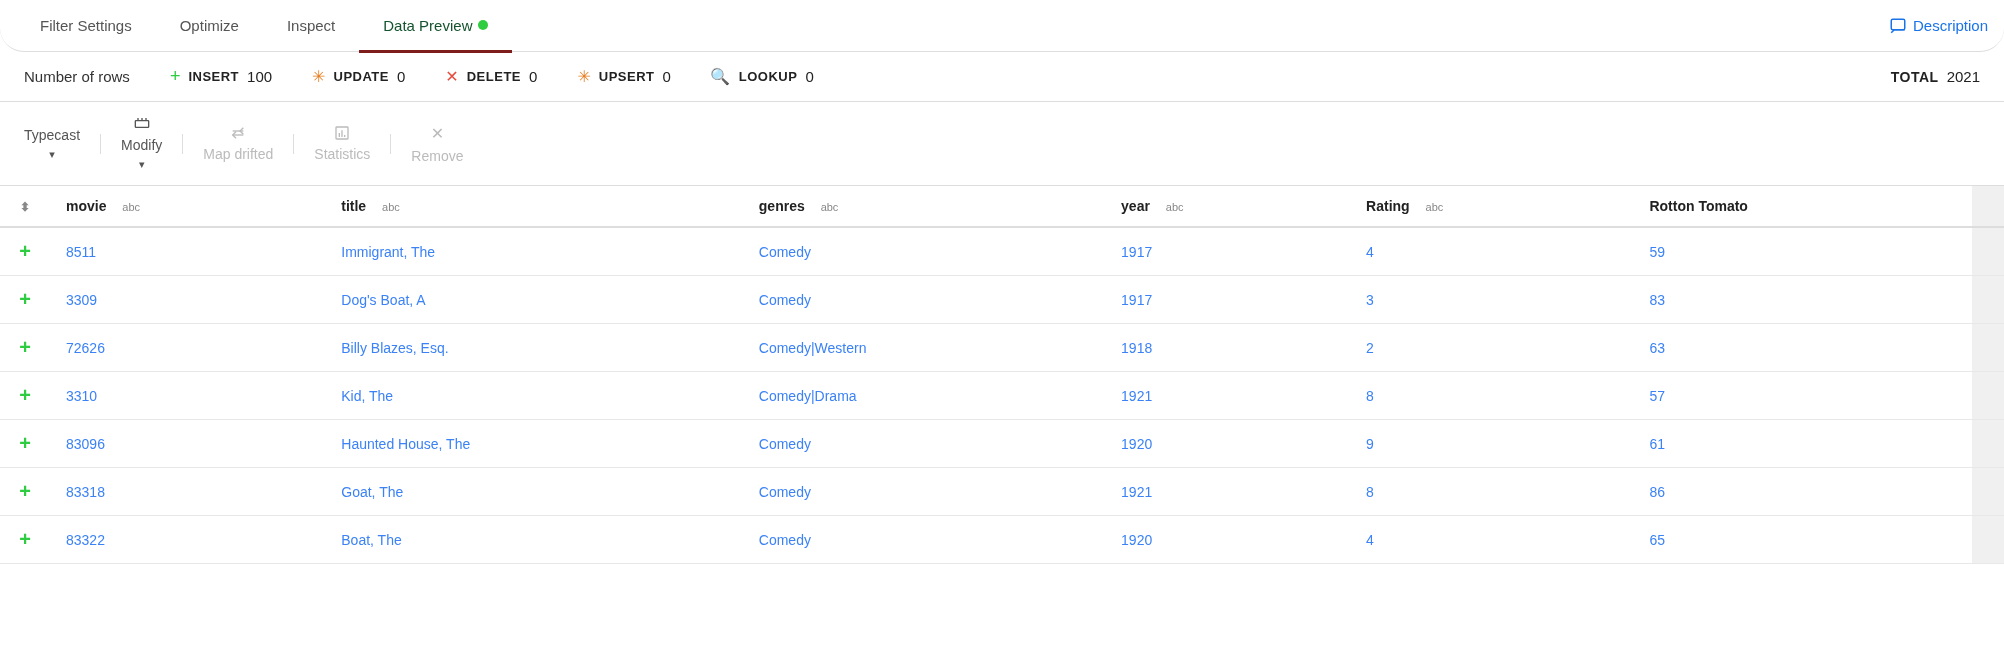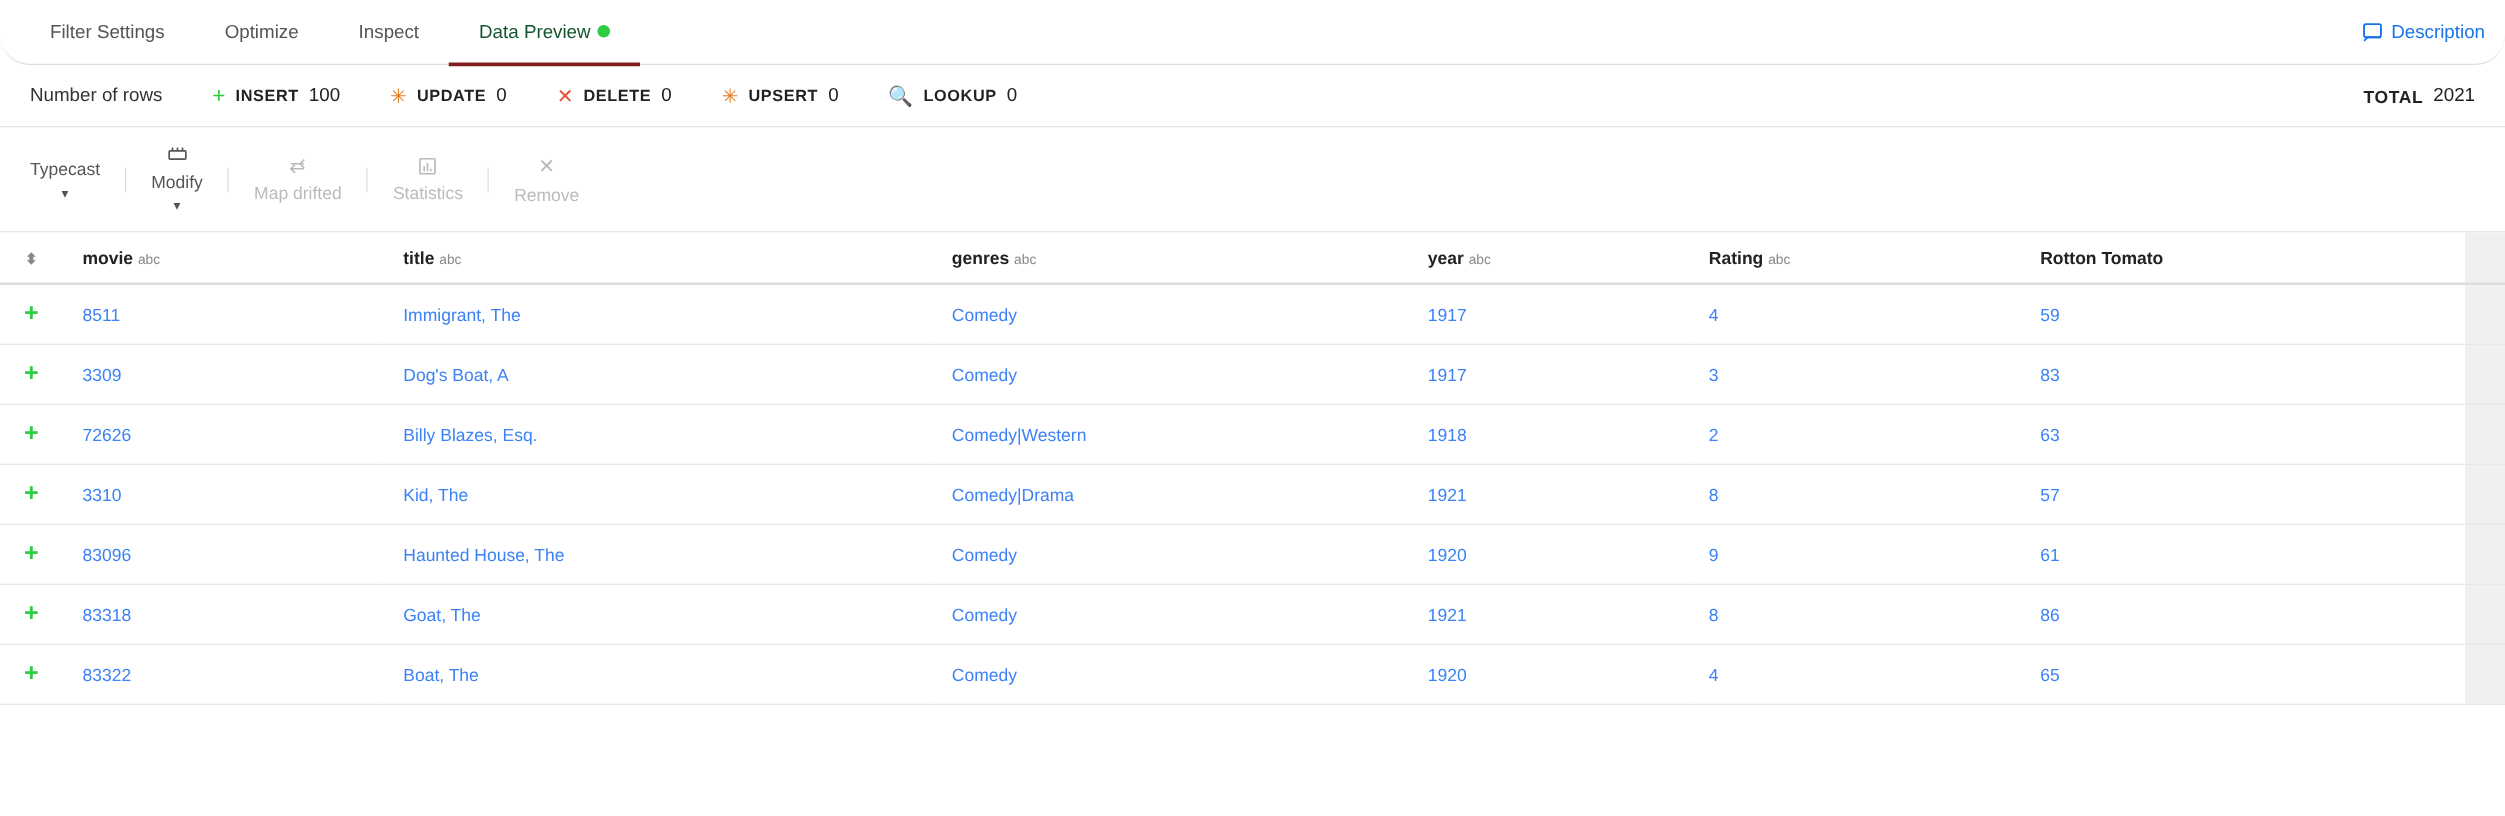--- a/index.html
+++ b/index.html
@@ -54,21 +54,21 @@
 
     
     .table-wrap { overflow-x: auto; background: #fff; }
     table { width: 100%; border-collapse: collapse; min-width: 1800px; }
     thead tr { border-bottom: 2px solid #ddd; }
     thead th {
       text-align: left; padding: 12px 16px; font-weight: 600; font-size: 14px;
       color: #222; white-space: nowrap; background: #fff;
     }
     thead th .col-label { font-weight: 600; }
-    thead th .col-type { font-size: 11px; color: #888; font-weight: 400; margin-left: 0; }
+    thead th .col-type { font-size: 11px; color: #888; font-weight: 400; margin-left: 12px; }
     thead th.row-num-col { width: 50px; text-align: center; }
     tbody tr { border-bottom: 1px solid #e8e8e8; }
     tbody td { padding: 12px 16px; font-size: 14px; color: #3b82f6; }
     tbody td.row-num-col { text-align: center; color: #2ecc40; font-size: 18px; font-weight: 700; }
     .scrollbar-col { width: 14px; background: #f0f0f0; }
 
     
     .sort-icon { color: #888; font-size: 12px; cursor: pointer; }
   </style>
 </head>

